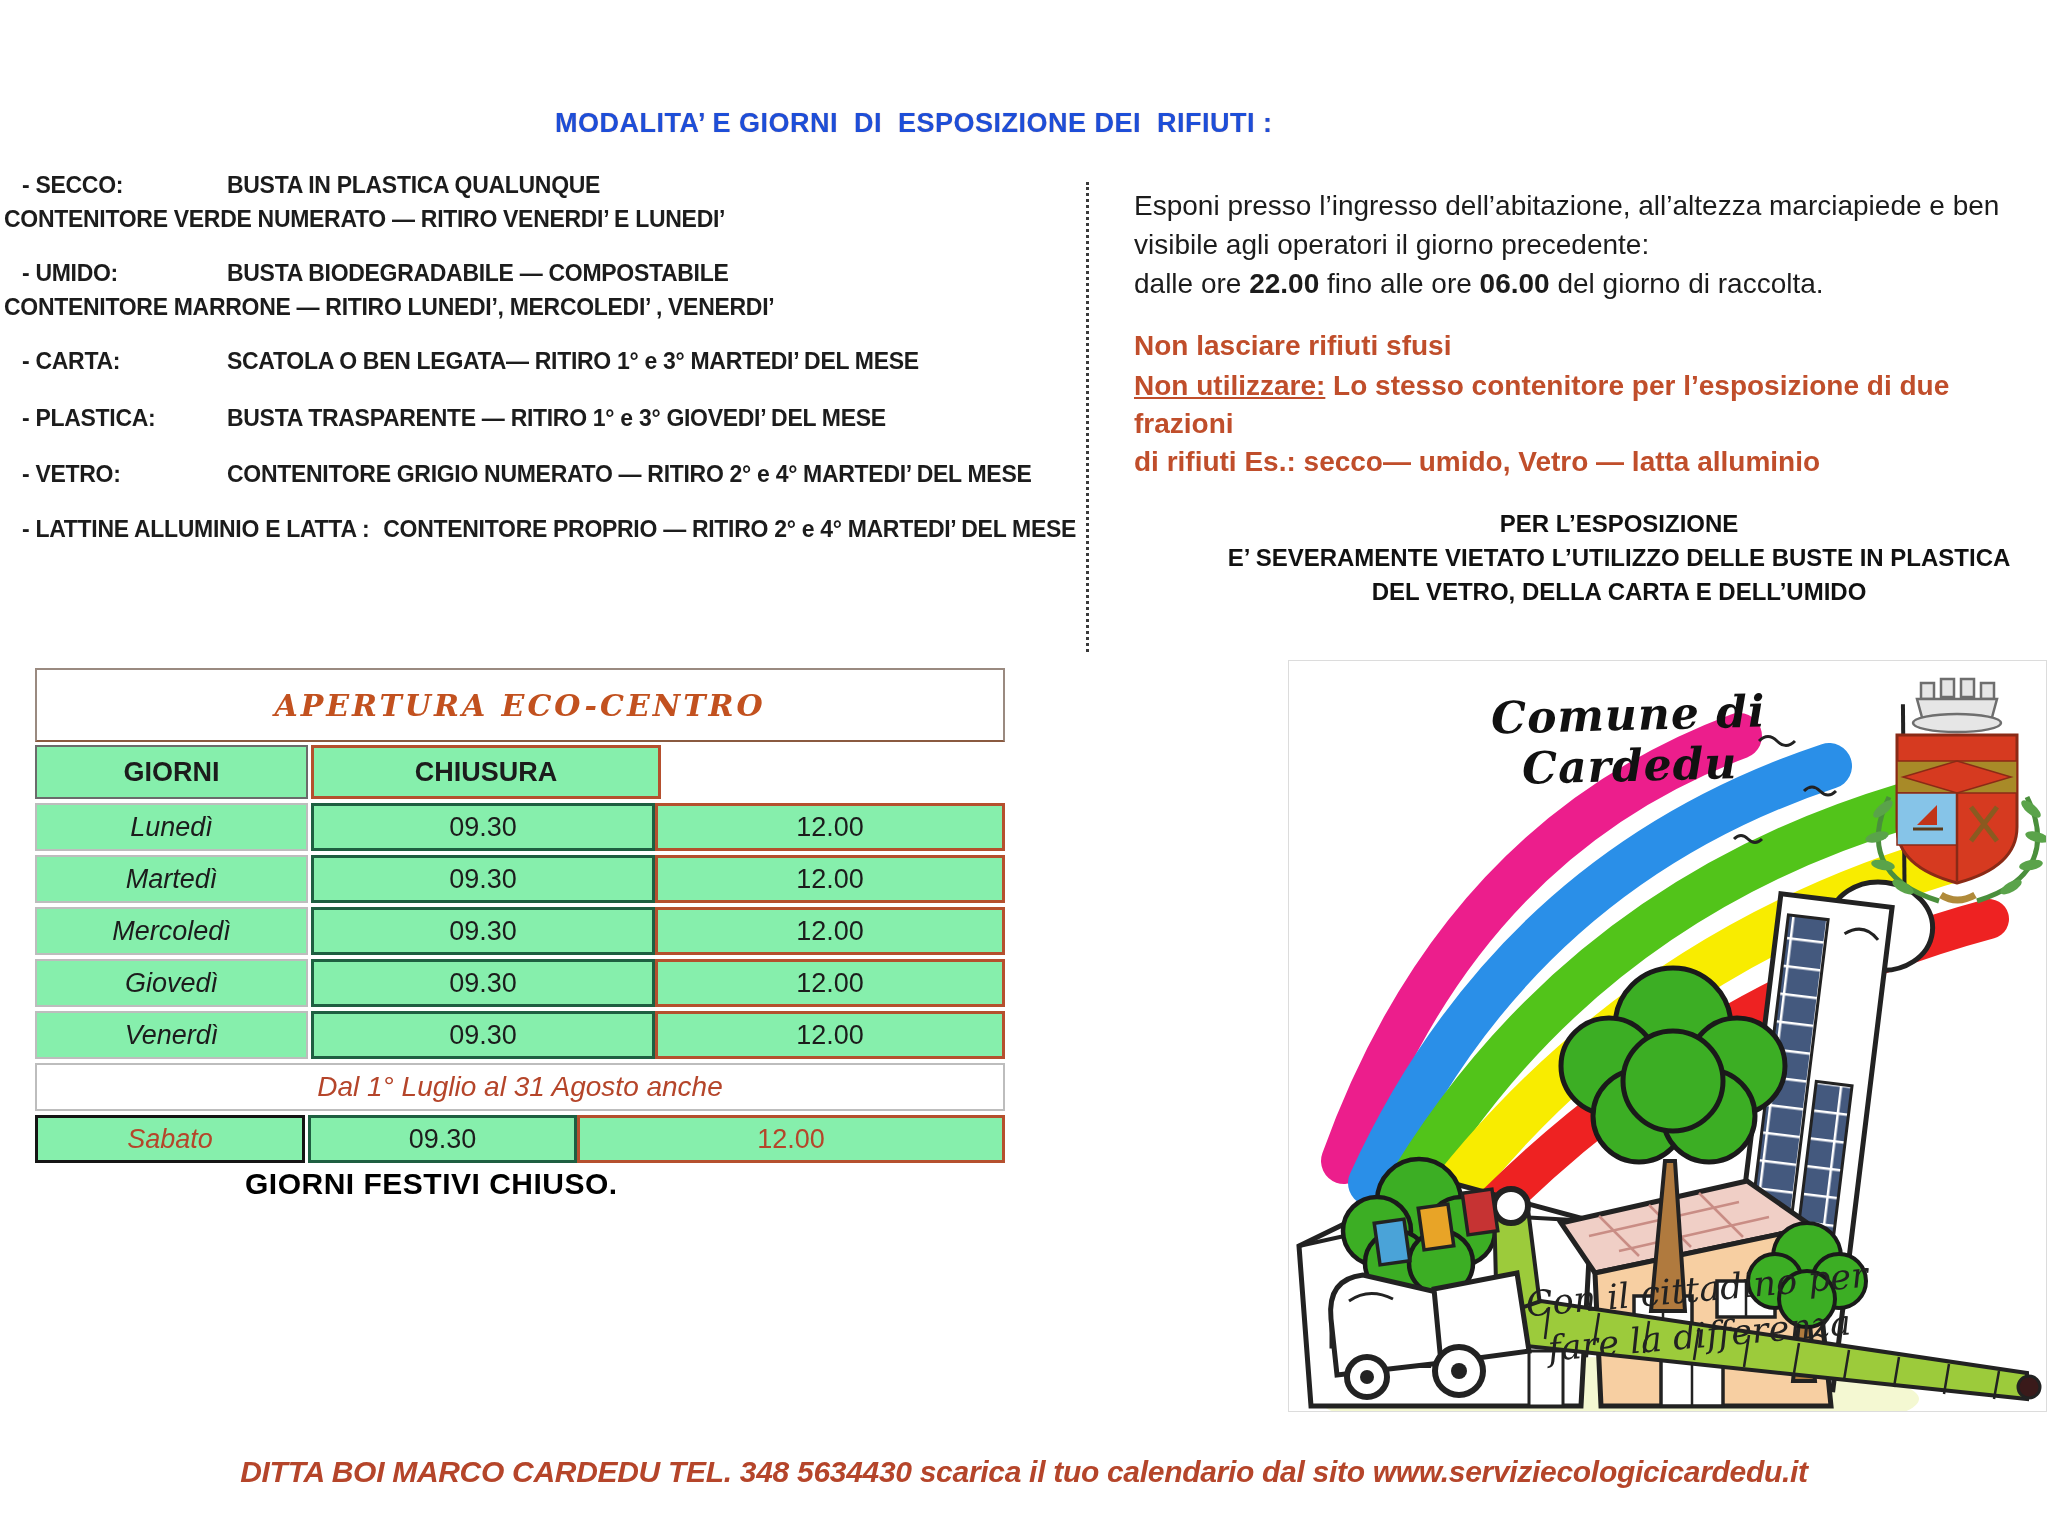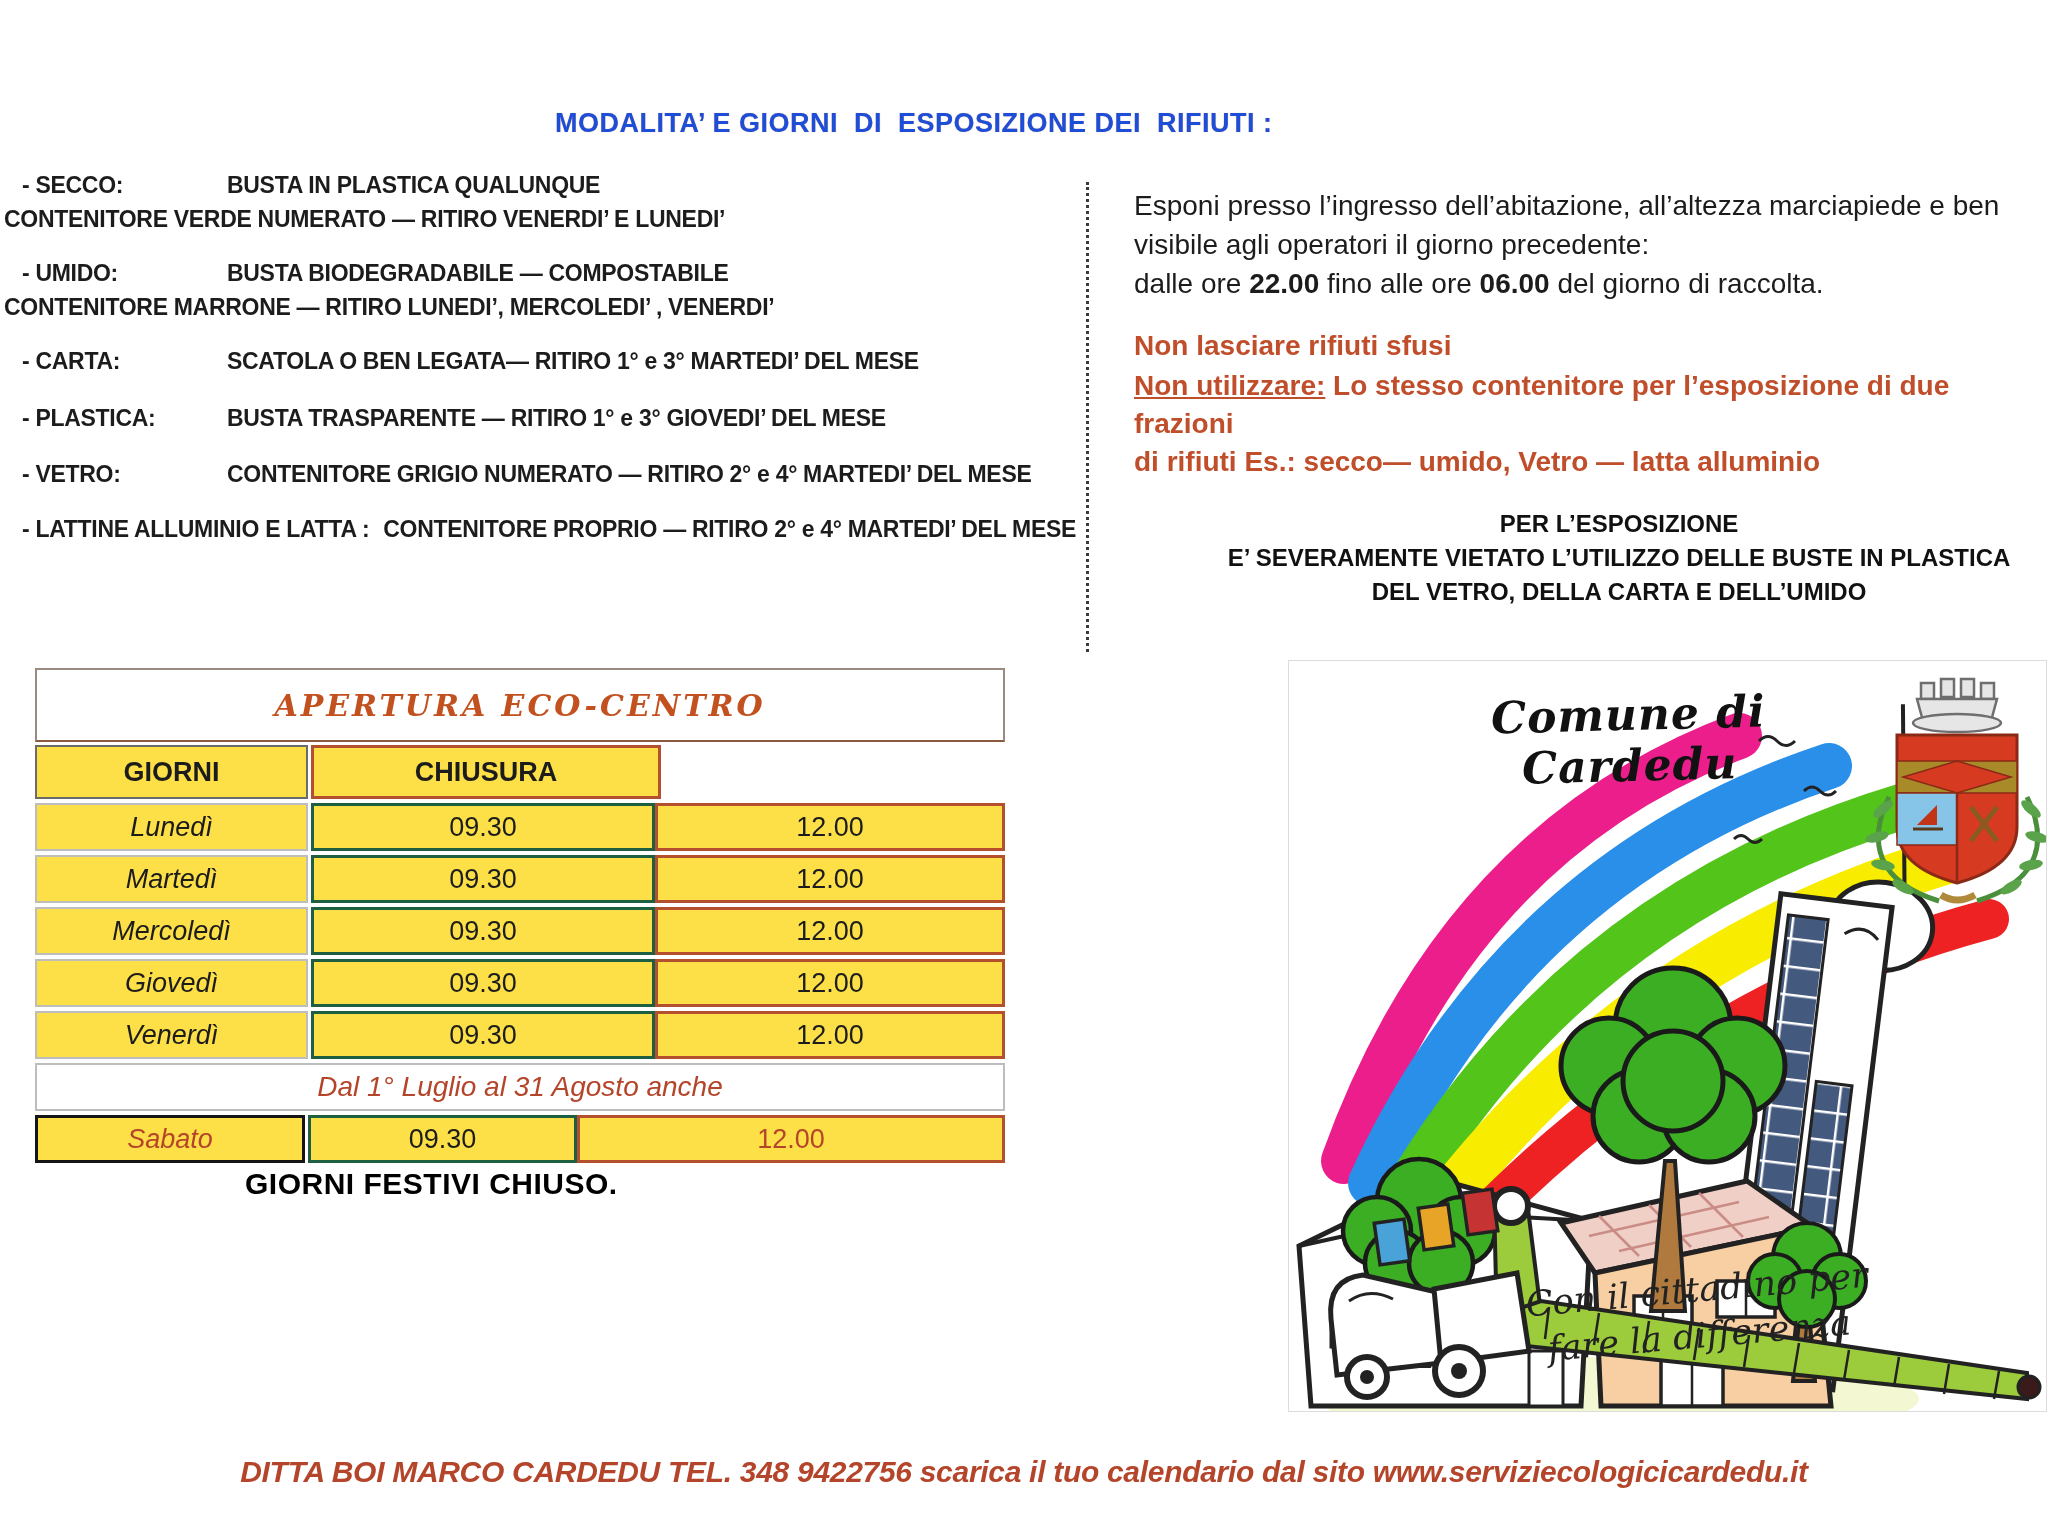--- a/index.html
+++ b/index.html
@@ -30,21 +30,21 @@
   .warn{color:#c04e2b;font-weight:bold;margin-top:24px !important;line-height:38px;}
   .warn2{margin-top:2px !important;}
   .u{text-decoration:underline;}
   .ban{margin-top:26px;width:830px;margin-left:70px;text-align:center;font-weight:bold;
        font-size:24px;line-height:34px;color:#111;}
 
   
   .eco-table{position:absolute;left:35px;top:668px;width:970px;}
   .tt-row{display:flex;margin-bottom:4px;}
   .cell{box-sizing:border-box;display:flex;align-items:center;justify-content:center;
-        background:#fde047;height:48px;font-size:27px;}
+        background:#86efac;height:48px;font-size:27px;}
   .t-title{box-sizing:border-box;height:74px;border:2px solid #9a8a80;border-bottom:2px solid #8a5a40;
            display:flex;align-items:center;justify-content:center;margin-bottom:3px;
            font-family:"DejaVu Serif",serif;font-style:italic;font-weight:bold;
            font-size:30px;letter-spacing:3px;color:#c2511f;}
   .hdr .cell{height:54px;font-weight:bold;}
   .c-day{width:273px;border:2px solid #8e8e8e;margin-right:3px;}
   .c-open{width:344px;border:3px solid #1e5f41;}
   .c-close{width:350px;border:3px solid #b5502e;}
   .body .c-day{border:2px solid #bdbdbd;font-style:italic;}
   .hdr .c-open{color:#27875a;}
@@ -305,15 +305,15 @@
       </g>
     </svg>
 
     <div class="comune-title">Comune di Cardedu</div>
     <div class="slogan">
       <div class="l1">Con il cittadino per</div>
       <div class="l2">fare la differenza</div>
     </div>
   </section>
 
-  <div class="footer">DITTA BOI MARCO CARDEDU TEL. 348 9422756 scarica il tuo calendario dal sito www.serviziecologicicardedu.it</div>
+  <div class="footer">DITTA BOI MARCO CARDEDU TEL. 348 5634430 scarica il tuo calendario dal sito www.serviziecologicicardedu.it</div>
 
 </div>
 
 </body></html>

